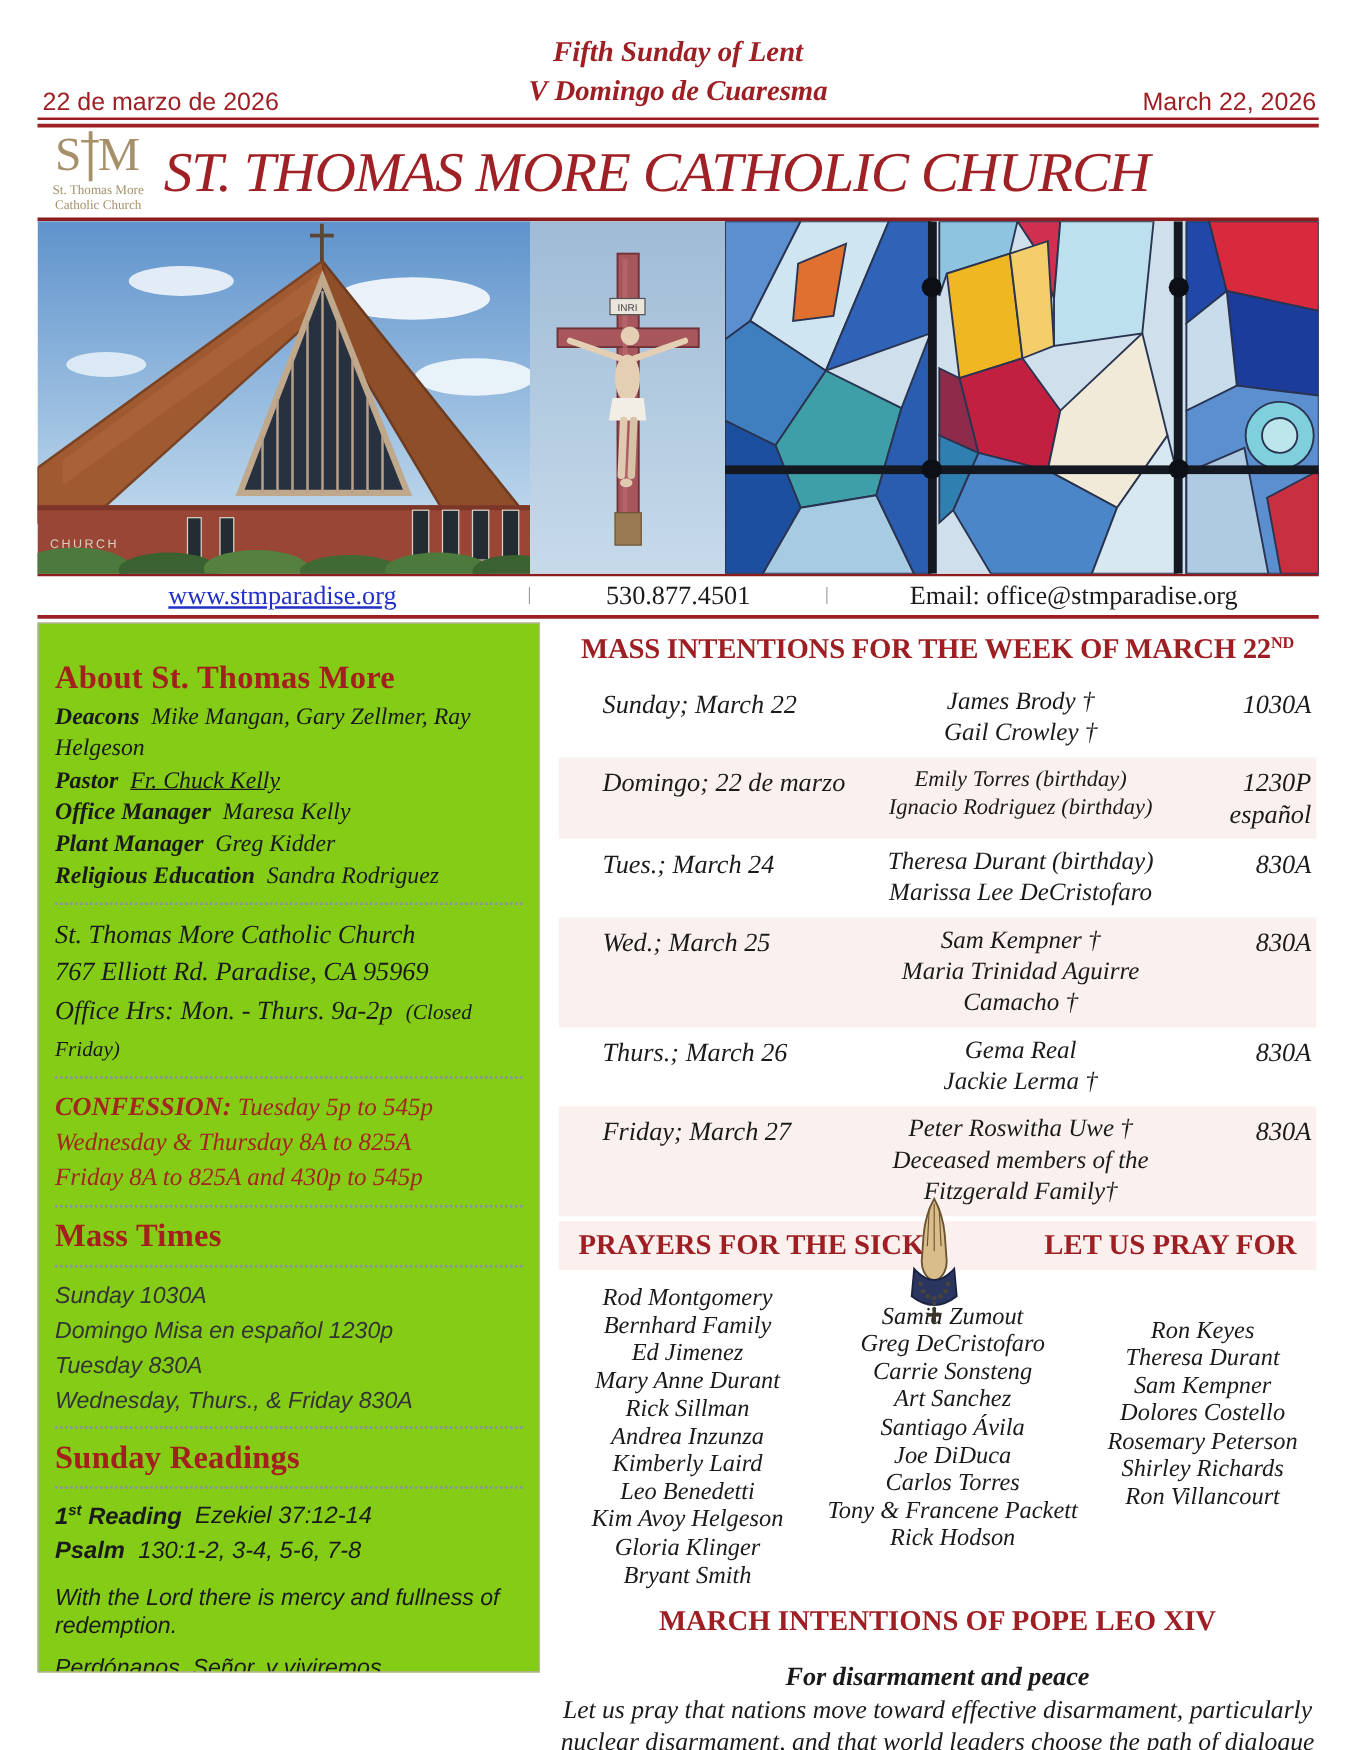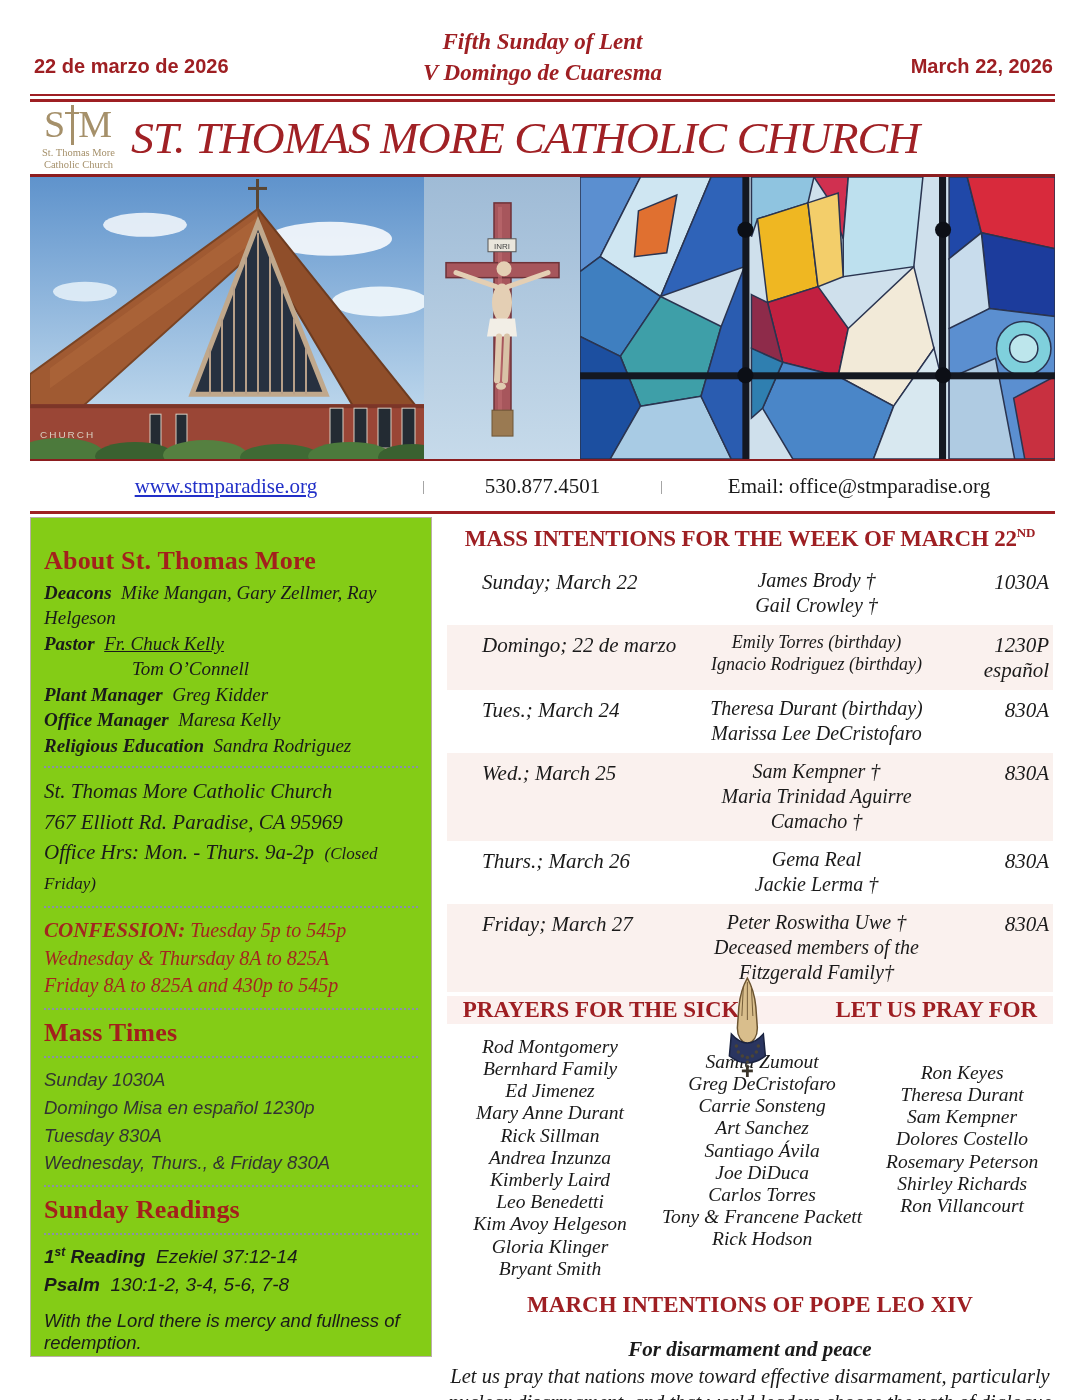--- a/index.html
+++ b/index.html
@@ -4,43 +4,43 @@
 <style>
   * { margin:0; padding:0; box-sizing:border-box; }
   html,body { width:1082px; height:1400px; background:#fff; overflow:hidden;
               font-family:"Liberation Serif", serif; color:#1a1a1a; }
   .page { position:relative; width:1082px; height:1400px; padding:0 27px 0 30px;border-radius:26px; }
 
   
   .top-header { position:relative; padding-top:26px; height:94px; }
   .hdr-center { text-align:center; color:#9E1F23; font-style:italic; font-weight:bold;
                 font-size:23px; line-height:1.35; }
-  .hdr-date { position:absolute; bottom:16px; color:#9E1F23;
-              font-family:"Liberation Sans", sans-serif; font-size:20px;font-weight:bold; }
+  .hdr-date { position:absolute; bottom:0; color:#9E1F23;
+              font-family:"Liberation Sans", sans-serif; font-size:20px; }
   .hdr-date.left { left:4px; }
   .hdr-date.right { right:2px; }
   .rule-double { height:8px; border-top:2px solid #9E1F23; border-bottom:3px solid #9E1F23; }
 
   
   .masthead { display:flex; align-items:center; gap:16px; padding:6px 0 6px 12px; height:72px; }
   .logo { text-align:center; color:#A5906A; line-height:1; }
   .logo-mono { font-size:38px; letter-spacing:1px; display:flex; align-items:flex-start; justify-content:center; }
   .logo-cross { width:14px; height:40px; position:relative; display:inline-block; margin:0 -1px; }
   .logo-cross .v { position:absolute; left:6px; top:0; width:2.5px; height:40px; background:#A5906A; }
   .logo-cross .h { position:absolute; left:0;  top:7px; width:14px; height:2.5px; background:#A5906A; }
   .logo-sub { font-size:10.5px; line-height:1.15; margin-top:2px; color:#A5906A; }
   .masthead-title { color:#A02125; font-style:italic; font-size:45px; white-space:nowrap;
                     letter-spacing:-1px; transform:scaleX(1.02); transform-origin:left center; }
 
   
   .photos { display:flex; height:287px; border-top:3px solid #8C1D1F; border-bottom:2px solid #8C1D1F; }
   .photos svg { display:block; height:100%; }
 
   
-  .contact { display:flex; align-items:center; height:53px; border-bottom:3px solid #9E1F23;
+  .contact { display:flex; align-items:center; height:34px; border-bottom:3px solid #9E1F23;
              font-size:21px; }
   .contact .cell { text-align:center; }
   .contact .c1 { flex:4; } .contact .c2 { flex:2.4; } .contact .c3 { flex:4; }
   .contact .sep { color:#8a8a8a; font-size:15px; }
   .contact a { color:#2230C8; text-decoration:underline; }
 
   
   .main { display:flex; gap:9px; margin-top:3px; }
   .left-col { width:402px; height:840px; background:#84cc16; border:1px solid #bcaeaa;
               padding:28px 13px; overflow:hidden; }
@@ -69,21 +69,21 @@
   .mi-head { text-align:center; color:#9E1F23; font-weight:bold; font-size:23px;
              margin:4px 0 10px; letter-spacing:-.2px; }
   .mi-head sup { font-size:13px; }
   .mi-row { display:flex; align-items:flex-start; padding:6px 4px 7px; }
   .mi-rows .mi-row:nth-child(even) { background:#FAF1EE; }
   .mi-date { width:218px; font-style:italic; font-size:21px; padding-top:2px;margin-left:31px; }
   .mi-names { flex:1; text-align:center; font-style:italic; font-size:20px; line-height:1.25; }
   .mi-time { width:116px; text-align:right; font-style:italic; font-size:21px; padding-top:2px; }
 
   
-  .pray-band { position:relative; background:#FBF0EE; margin-top:4px; height:28px;
+  .pray-band { position:relative; background:#FBF0EE; margin-top:4px; height:39px;
                display:flex; align-items:center; justify-content:center; gap:96px;
                color:#9E1F23; font-weight:bold; font-size:23px; }
   .pray-icon { position:absolute; left:50%; top:-22px; transform:translateX(-54%); width:66px;
                height:104px; }
   .pray-cols { display:flex; margin-top:12px; }
   .pray-col { text-align:center; font-style:italic; font-size:19.5px; line-height:1.14; }
   .pray-col.p1 { width:34%; } .pray-col.p2 { width:36%; padding-top:15px; }
   .pray-col.p3 { width:30%; padding-top:26px; }
 
   
@@ -272,28 +272,27 @@
 
       <div class="staff">
         <div>
           <b>Deacons</b>&nbsp;
           <span>Mike Mangan, Gary Zellmer, Ray Helgeson</span>
         </div>
         <div>
           <b>Pastor</b>&nbsp;
           <span class="u">Fr. Chuck  Kelly</span>
         </div>
-        <div class="indent2">Tom O’Connell</div>
+        <div>
+          <b>Office Manager</b>&nbsp;
+          <span>Maresa Kelly</span>
+        </div>
         <div>
           <b>Plant Manager</b>&nbsp;
           <span>Greg Kidder</span>
-        </div>
-        <div>
-          <b>Office Manager</b>&nbsp;
-          <span>Maresa Kelly</span>
         </div>
         <div>
           <b>Religious Education</b>&nbsp;
           <span>Sandra Rodriguez</span>
         </div>
       </div>
 
       <div class="dotted"></div>
 
       <div class="addr">

